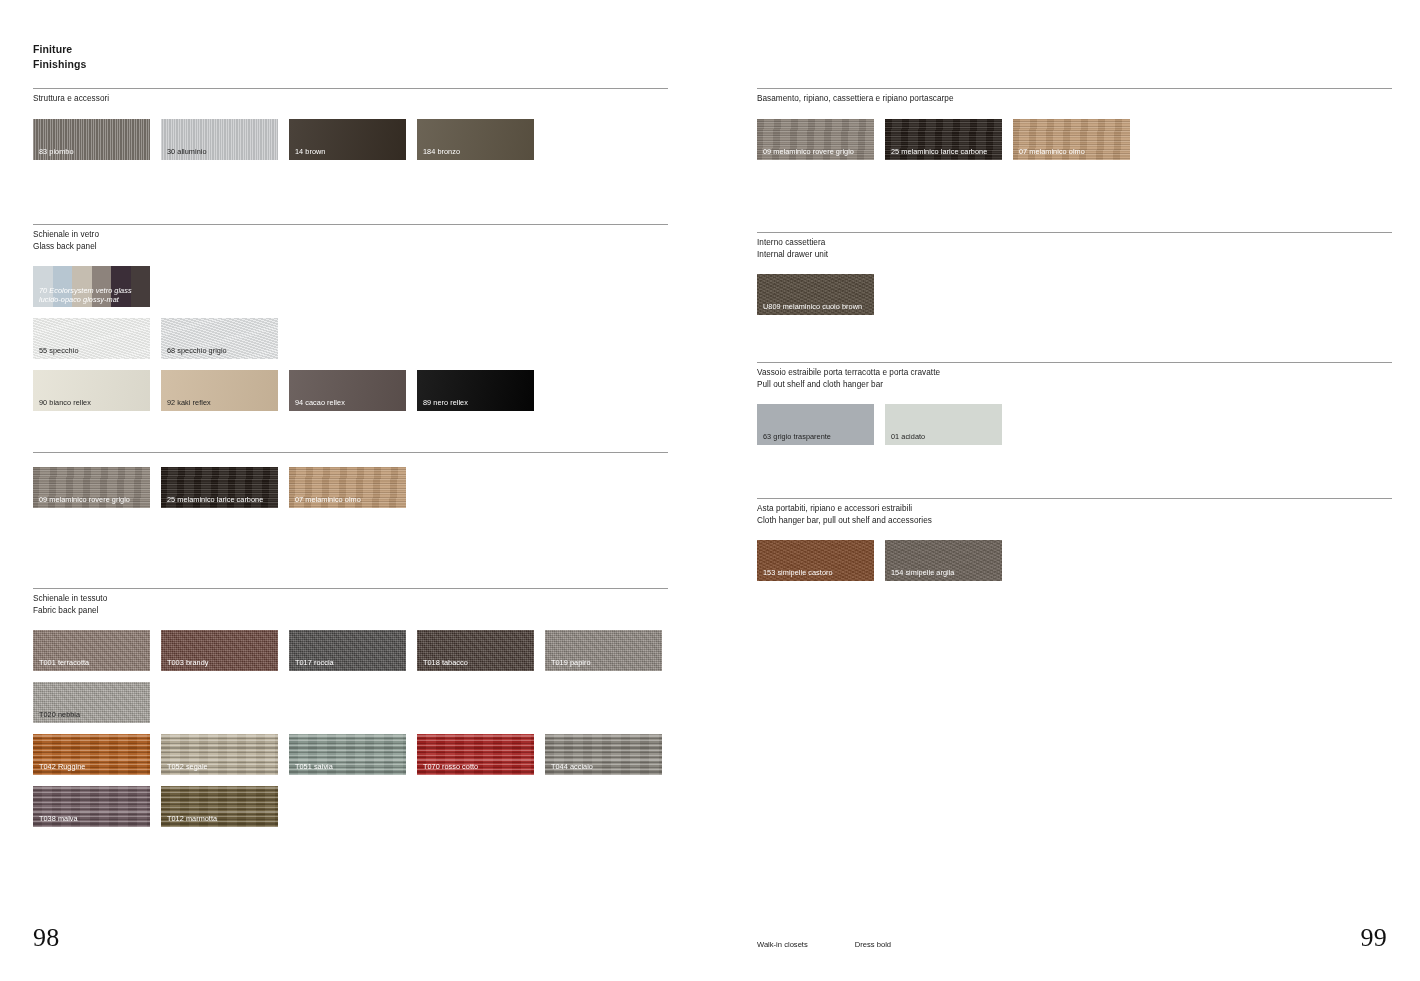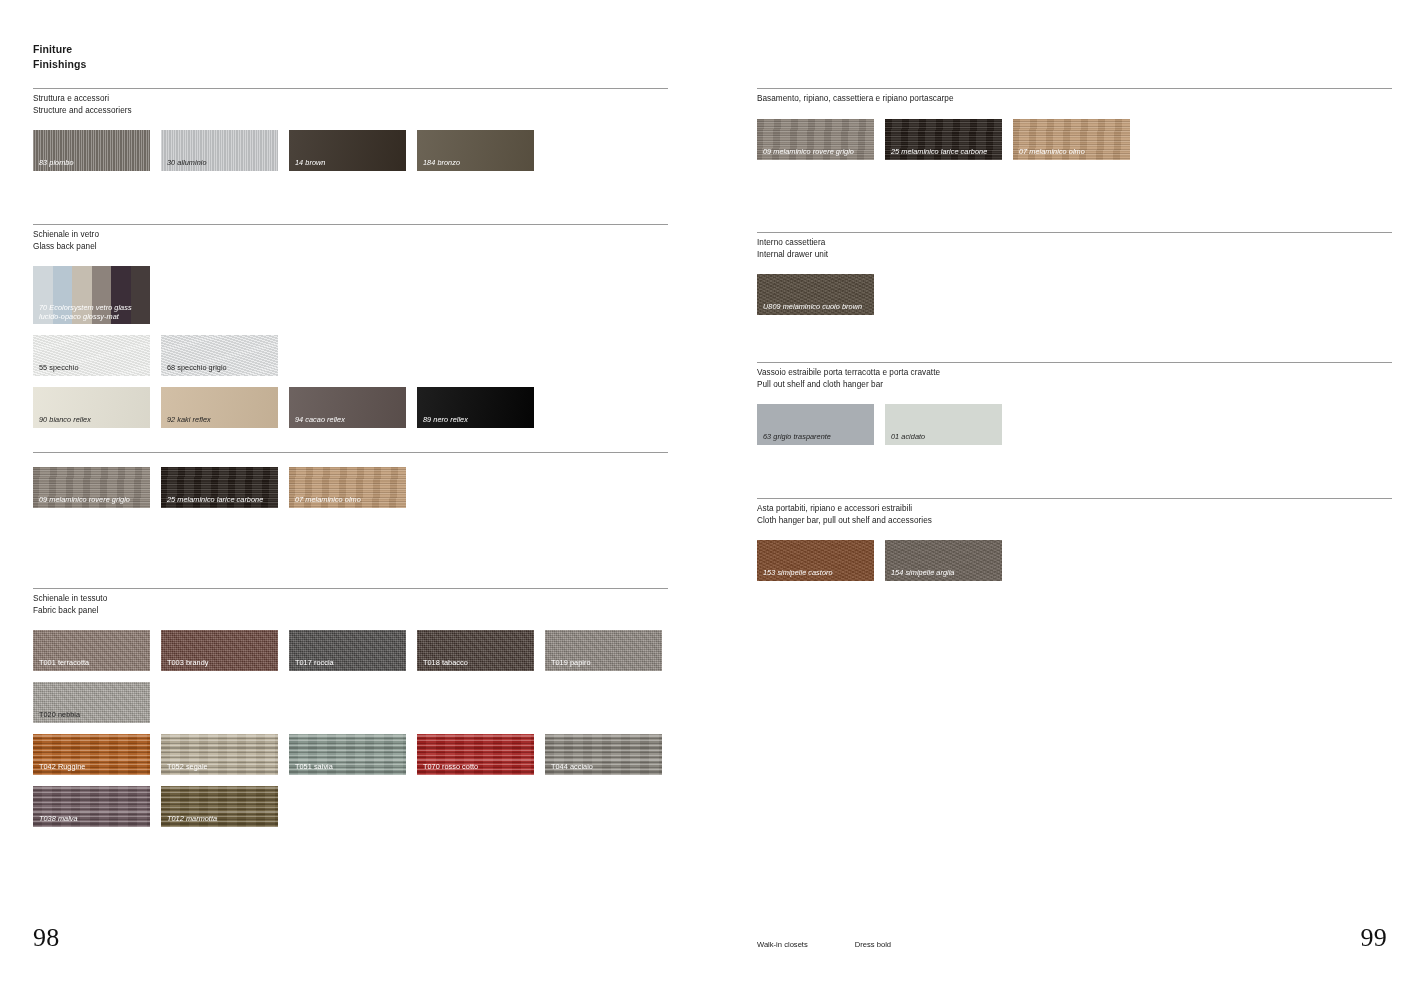--- a/index.html
+++ b/index.html
@@ -61,21 +61,21 @@
   }
   .sec-head div { white-space: nowrap; }
 
   
   .swatch-rows { margin-top: 14px; }
   .swatch-row {
     display: flex;
     gap: 11px;
     margin-bottom: 11px;
   }
-  .swatch-row:last-child { margin-bottom: 10px; font-style: italic; }
+  .swatch-row:last-child { margin-bottom: 10px; }
 
   .swatch {
     position: relative;
     width: 117px;
     height: 41px;
     overflow: hidden;
     flex: 0 0 auto;
   }
   .swatch .tex {
     position: absolute;
@@ -88,21 +88,21 @@
     font-size: 7.3px;
     line-height: 1.25;
     letter-spacing: 0.05px;
     white-space: nowrap;
     z-index: 3;
   }
   .swatch .lbl.light { color: #ffffff; }
   .swatch .lbl.dark  { color: #1f1f1f; }
 
   
-  .swatch.multiline { height: 58px; }
+  .swatch.multiline { height: 41px; }
   .swatch.multiline .lbl { bottom: 3px; font-style: italic; }
 
   
   .tex-flat {}
   .tex-wood {
     background-image:
       repeating-linear-gradient(
         0deg,
         rgba(255,255,255,0.16) 0px,
         rgba(255,255,255,0.16) 1px,
@@ -242,21 +242,20 @@
   <div class="page-title">
     <div>Finiture</div>
     <div>Finishings</div>
   </div>
 
   <div class="col col-left" id="col-left">
       <div class="section" style="top: 88px;">
         <div class="rule"></div>
         <div class="sec-head">
           <div>Struttura e accessori</div>
-          <div>Structure and accessoriers</div>
         </div>
         <div class="swatch-rows">
           <div class="swatch-row">
             <div class="swatch">
               <div class="tex tex-brushed" style="background: rgb(116, 110, 103);"></div>
               <div class="tex tex-brushed"></div>
               <div class="lbl light">
                 <div>83 piombo</div>
               </div>
             </div>

